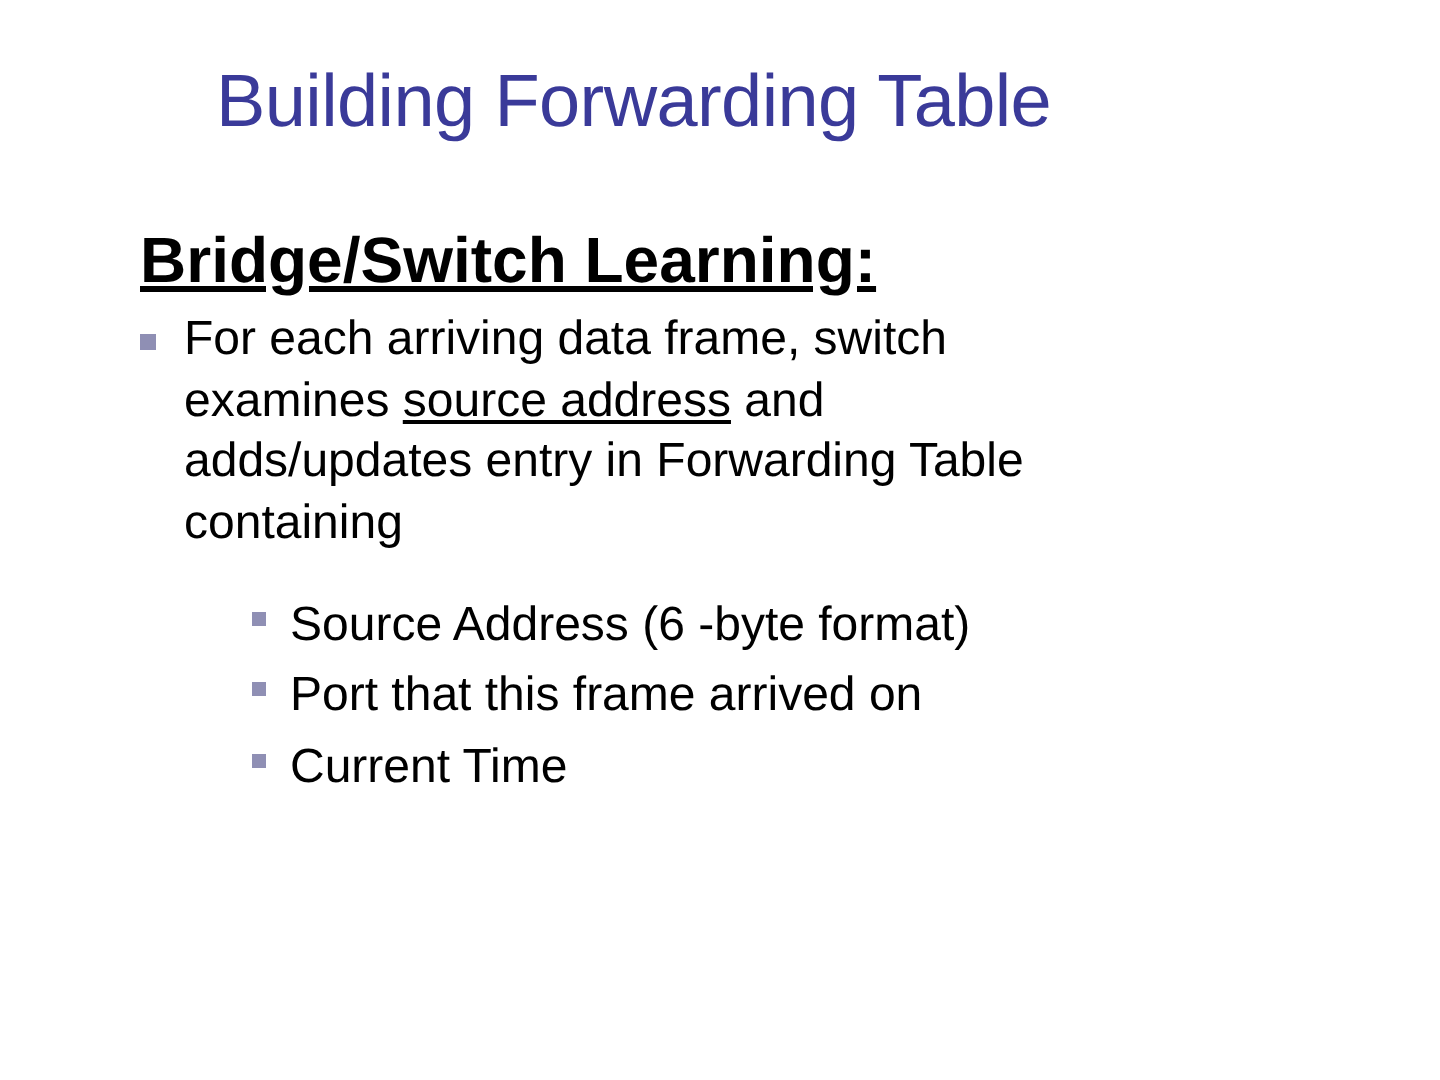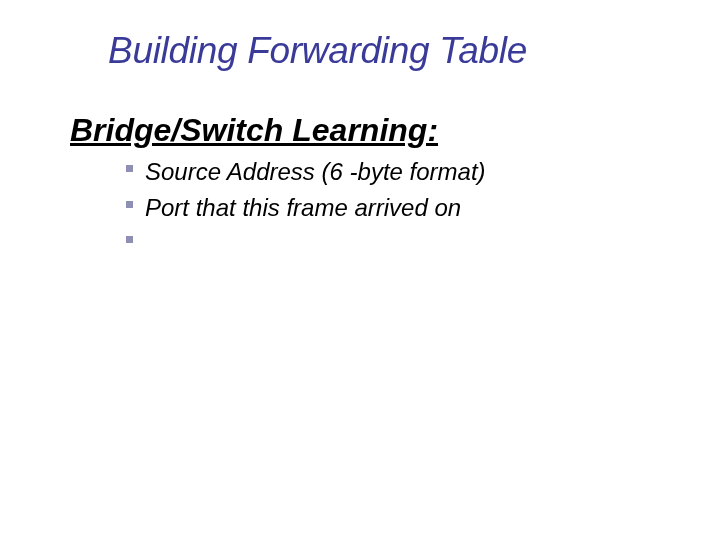--- a/index.html
+++ b/index.html
@@ -10,21 +10,20 @@
     background: #ffffff;
     font-family: Verdana, Geneva, sans-serif;
     color: #000000;
   }
   .slide {
     position: relative;
     width: 600px;
     height: 540px;
     box-sizing: border-box;
     padding: 30px 70px 20px 70px;
-    font-style: italic;
   }
   .title {
     font-family: Verdana, Geneva, sans-serif;
     font-size: 37px;
     color: #3a3a99;
     font-weight: 400;
     margin: 0 0 40px 38px;
     letter-spacing: -0.3px;
   }
   .subtitle {
@@ -80,28 +79,35 @@
 </style>
 </head>
 <body>
 
 <div class="slide">
 
   <h1 class="title">Building Forwarding Table</h1>
 
   <div class="subtitle">Bridge/Switch Learning:</div>
 
+  <div class="bullet-row main-bullet">
+    <span class="bullet-sq"></span>
+    <span class="body-text">
+      <span>For each arriving data frame, switch examines </span><span class="underline">source address</span><span> and adds/updates entry in Forwarding Table containing</span>
+    </span>
+  </div>
 
   <div class="sub-list">
     <div class="bullet-row">
       <span class="bullet-sq-small"></span>
       <span class="sub-text">Source Address (6 -byte format)</span>
     </div>
     <div class="bullet-row">
       <span class="bullet-sq-small"></span>
       <span class="sub-text">Port that this frame arrived on</span>
     </div>
     <div class="bullet-row">
       <span class="bullet-sq-small"></span>
+      <span class="sub-text">Current Time</span>
     </div>
   </div>
 
 </div>
 
 </body></html>

